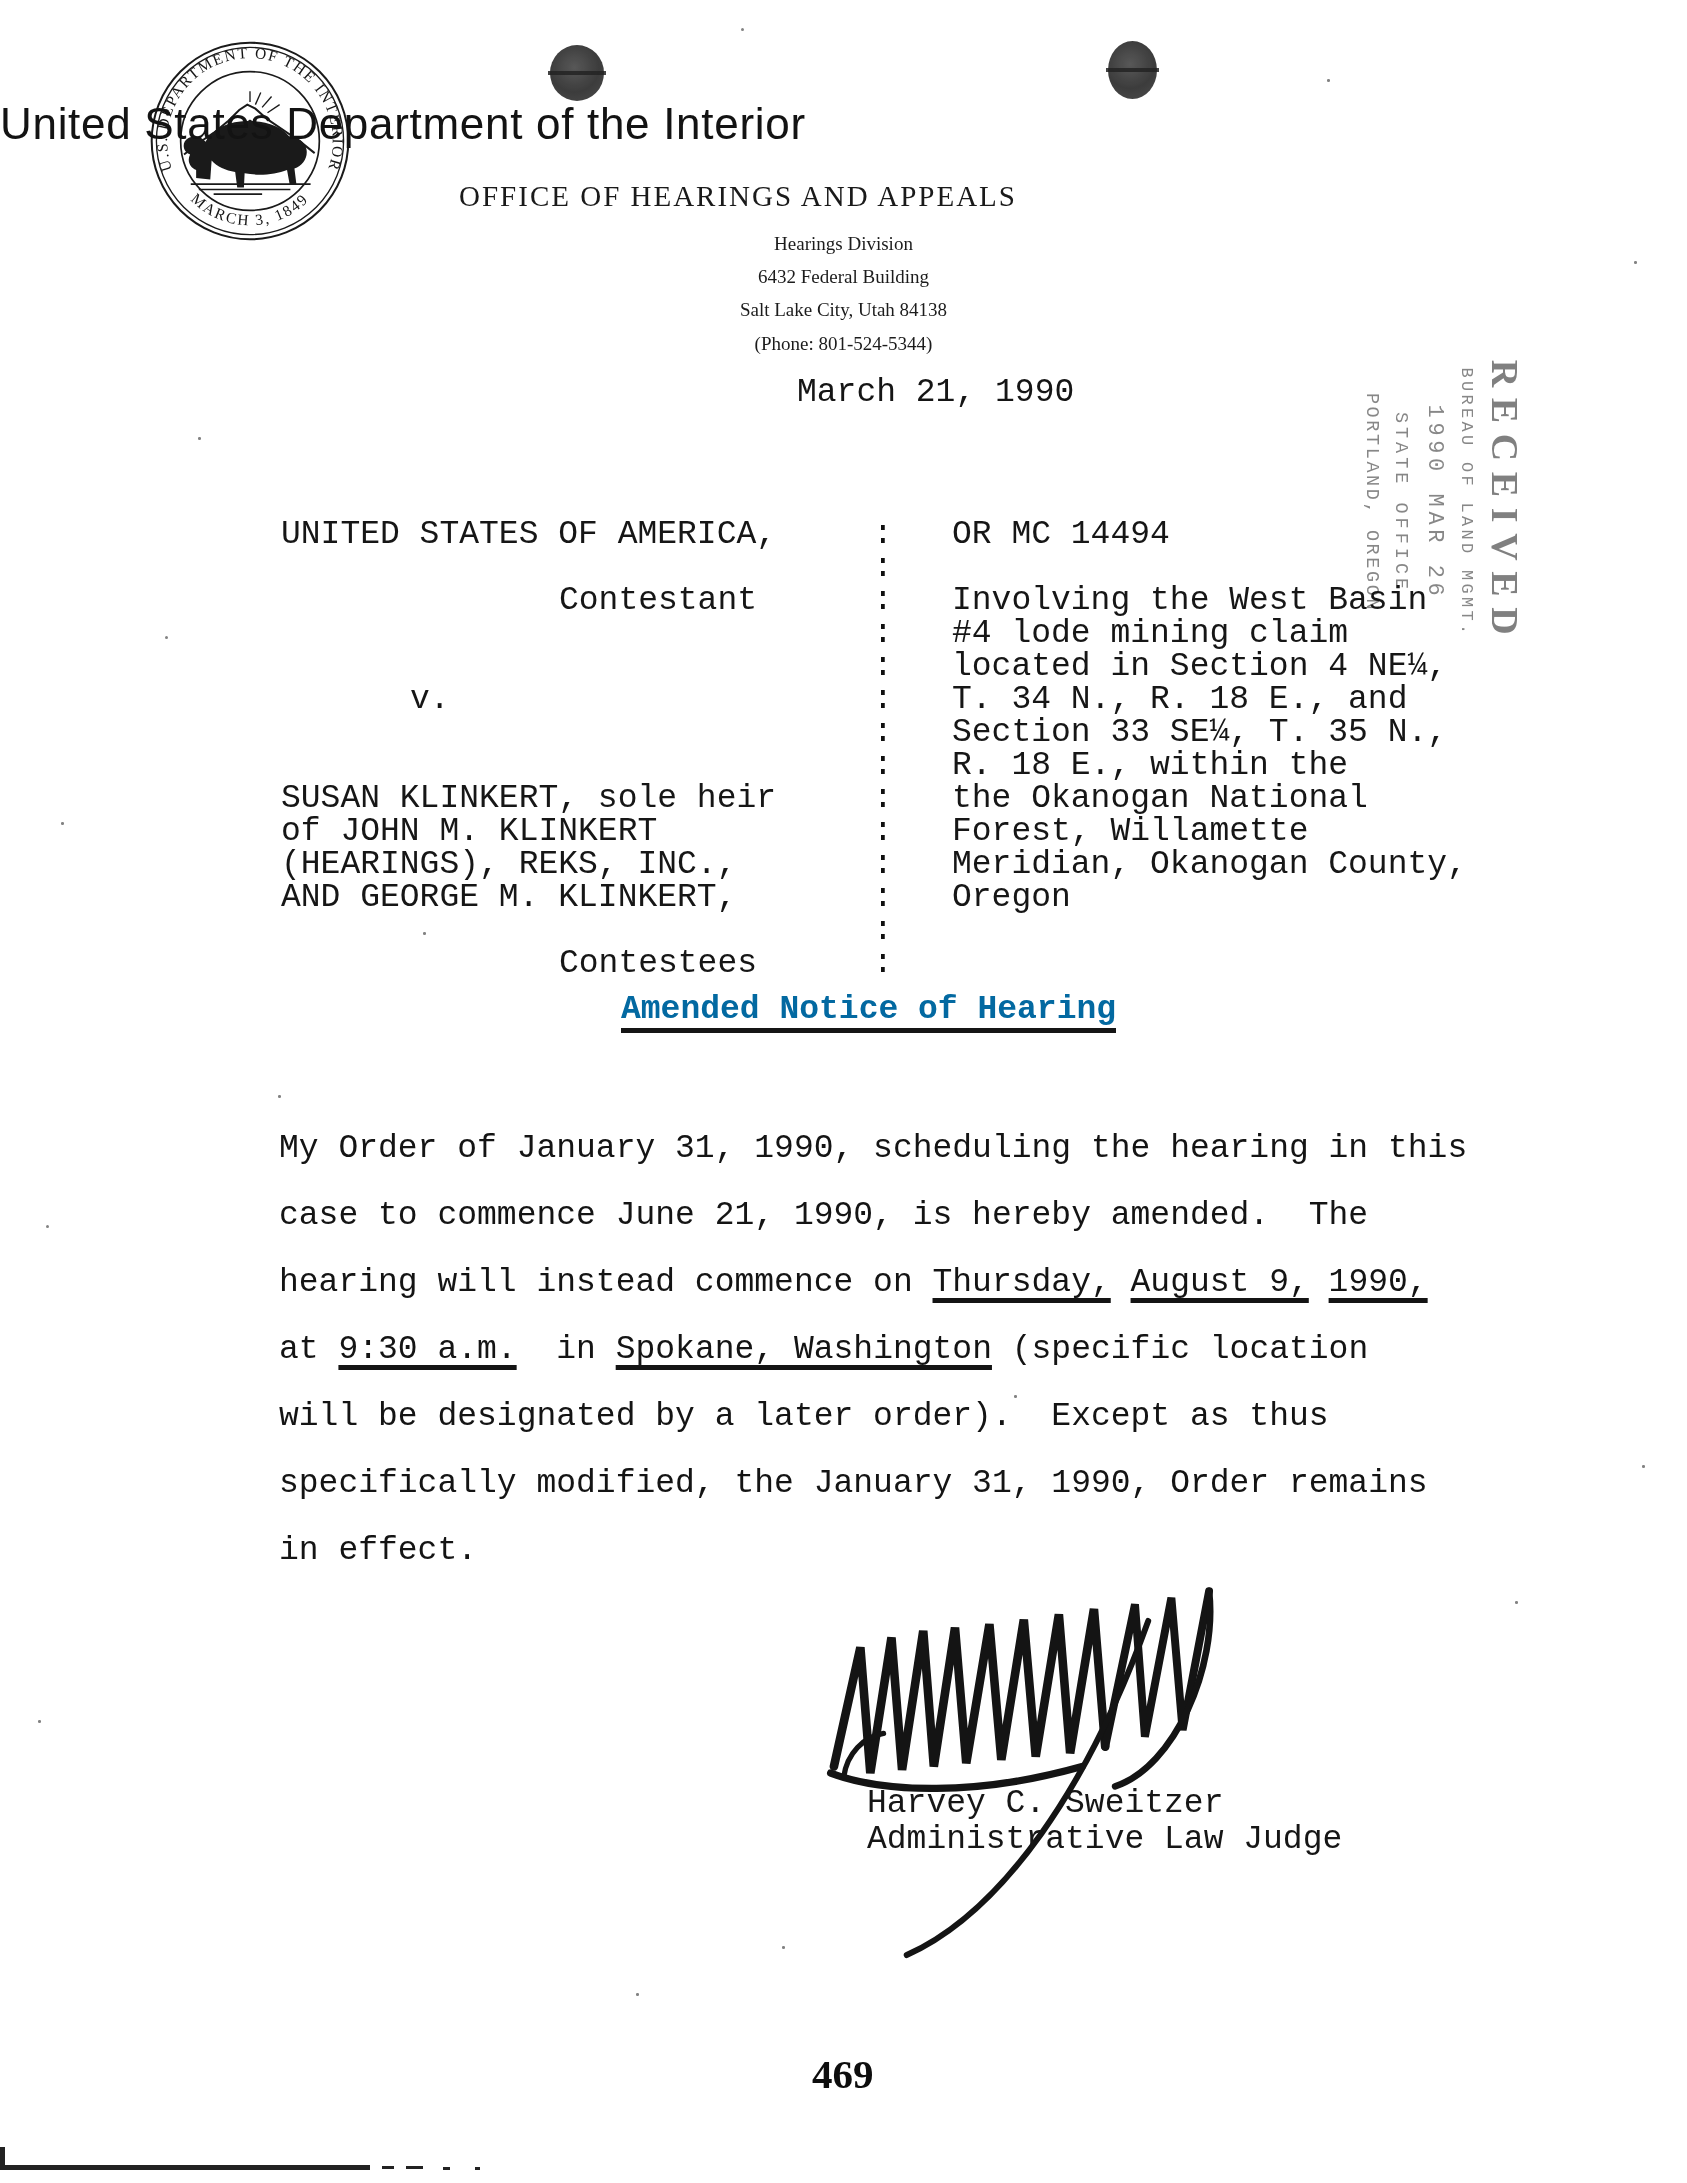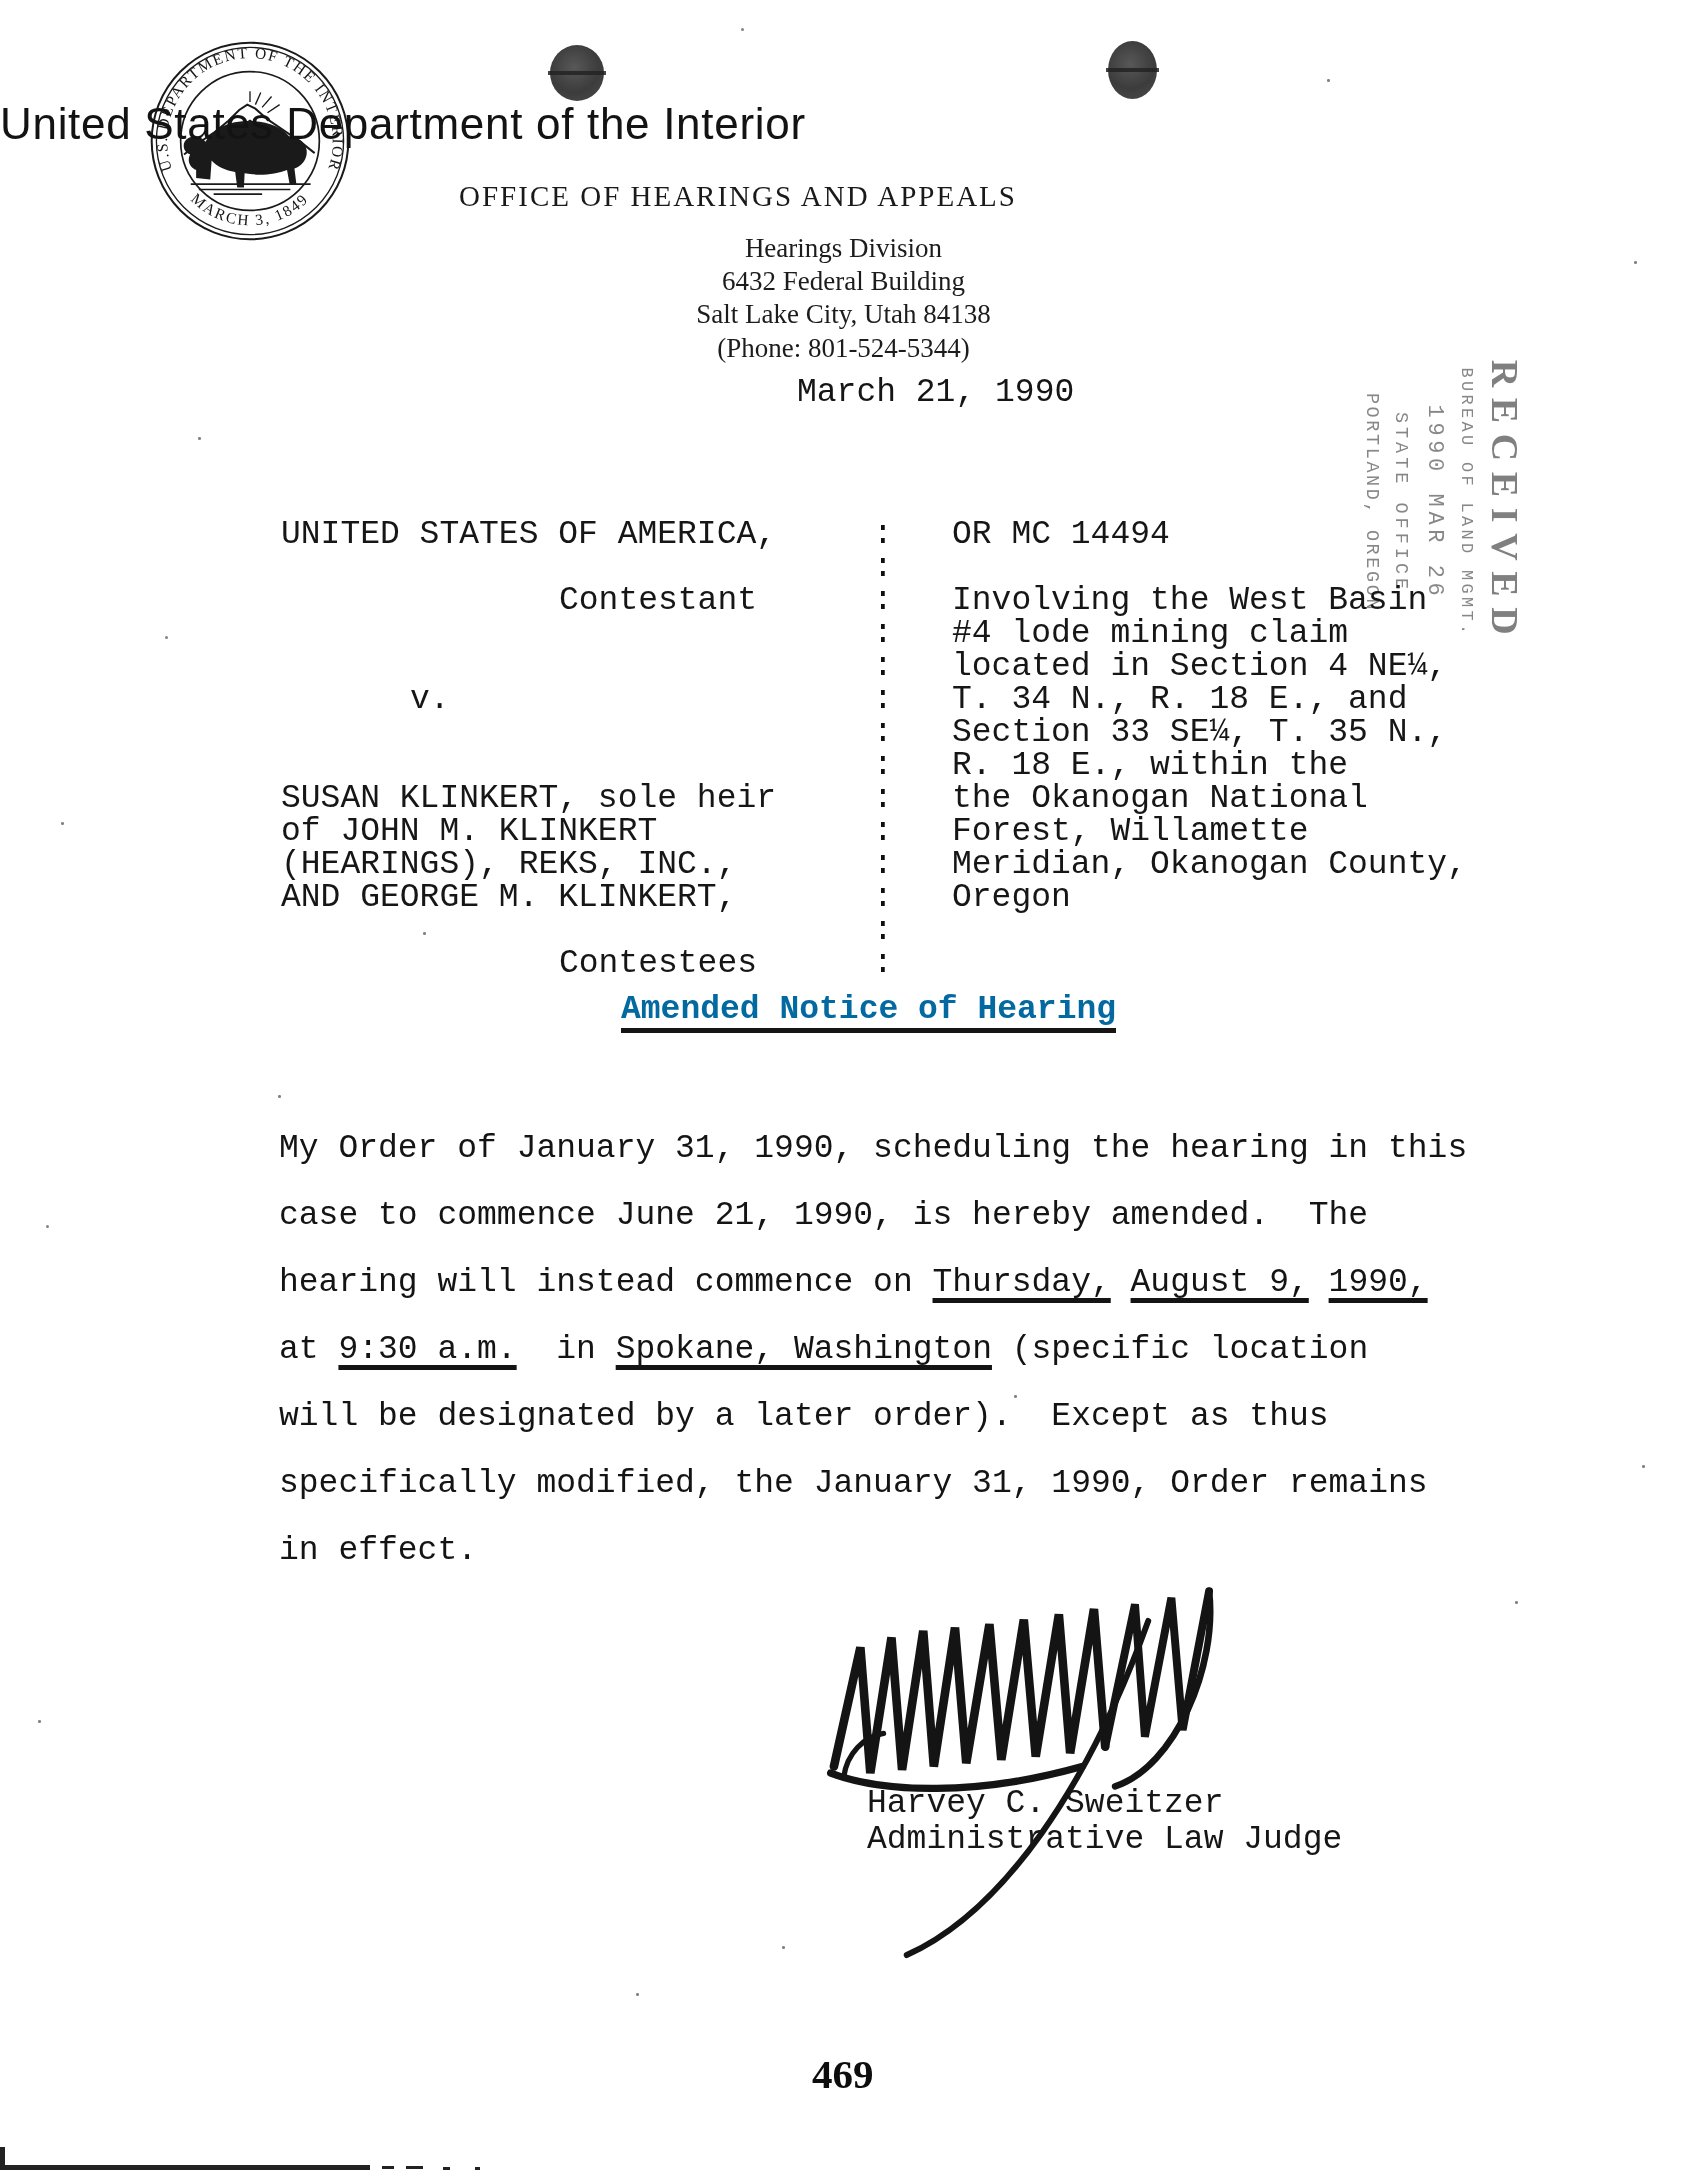--- a/index.html
+++ b/index.html
@@ -15,21 +15,21 @@
     font-size:44px;letter-spacing:0.7px;color:#131313;
   }
   .hdr-office{
     position:absolute;top:180px;left:0;width:1476px;text-align:center;
     font-family:"Liberation Serif","DejaVu Serif",serif;
     font-size:29px;letter-spacing:2px;color:#1a1a1a;
   }
   .hdr-addr{
     position:absolute;left:0;width:1687px;text-align:center;
     font-family:"Liberation Serif","DejaVu Serif",serif;
-    font-size:27px;color:#1c1c1c;
+    font-size:19px;color:#1c1c1c;
   }
   .hdr-date{
     position:absolute;top:374px;left:797px;
     font-size:33px;color:#151515;
   }
   
   .seal{position:absolute;left:149px;top:38px;width:202px;height:206px;}
   
   .punch{
     position:absolute;border-radius:50%;

